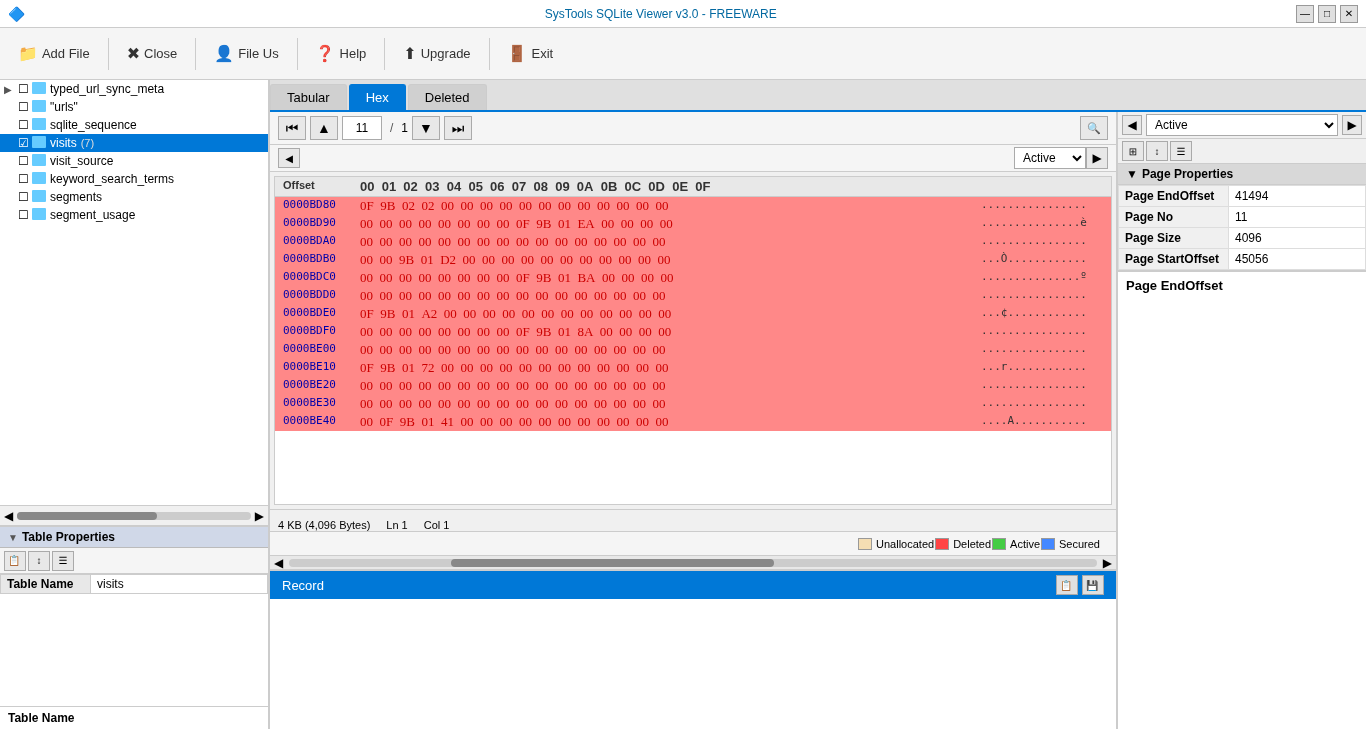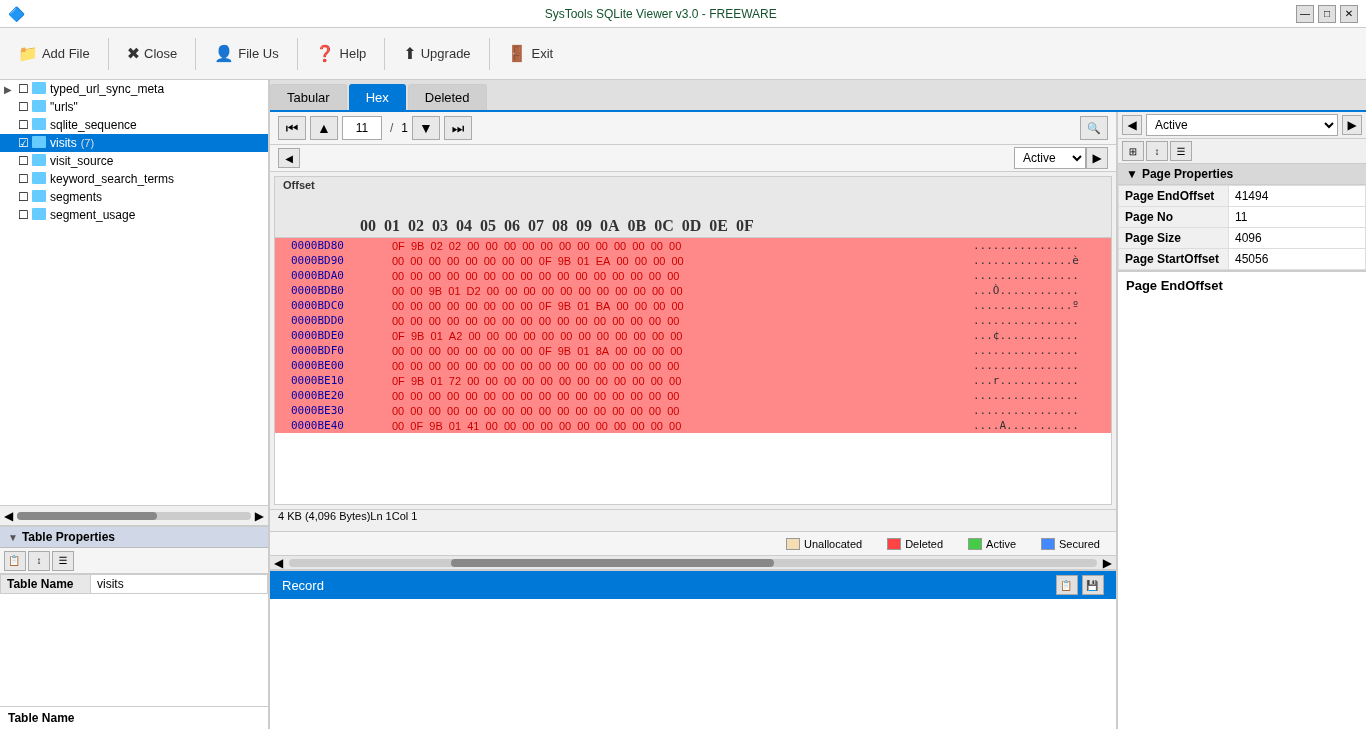--- a/index.html
+++ b/index.html
@@ -8,21 +8,21 @@
     
     .title-bar {
       background: #fff;
       height: 28px;
       display: flex;
       align-items: center;
       justify-content: space-between;
       padding: 0 8px;
       border-bottom: 1px solid #ccc;
     }
-    .title-bar-title { font-size: 12px; color: #14532d; flex: 1; text-align: center; }
+    .title-bar-title { font-size: 12px; color: #0369a1; flex: 1; text-align: center; }
     .title-bar-controls { display: flex; gap: 4px; }
     .title-bar-btn { width: 18px; height: 18px; border: 1px solid #999; background: #e0e0e0; cursor: pointer; font-size: 10px; display: flex; align-items: center; justify-content: center; }
 
     
     .toolbar {
       background: #f5f5f5;
       height: 52px;
       display: flex;
       align-items: center;
       padding: 0 8px;
@@ -268,67 +268,67 @@
       font-weight: bold;
       color: #333;
       flex-shrink: 0;
     }
     .hex-offset-col { width: 85px; padding-left: 8px; }
     .hex-bytes-col { flex: 1; }
     .hex-ascii-col { width: 130px; }
     .hex-body { flex: 1; overflow-y: auto; }
     .hex-row {
       display: flex;
-      align-items: flex-end;
-      padding: 1px 8px;
+      align-items: flex-start;
+      padding: 1px 0;
     }
     .hex-row-offset {
       width: 85px;
       padding-left: 8px;
       color: #00a;
       font-size: 11px;
       font-family: monospace;
       flex-shrink: 0;
     }
     .hex-row-bytes {
       flex: 1;
-      font-family: Liberation Sans, sans-serif;
-      font-size: 11px;
+      font-family: Liberation Serif, serif;
+      font-size: 13px;
       color: #c00;
-      margin-left: 24px;
     }
     .hex-row-ascii {
       width: 130px;
       font-family: monospace;
       font-size: 11px;
       color: #333;
     }
     .hex-row.default-row { background: #f88; }
 
     
     .hex-status {
       height: 22px;
       background: #f0f0f0;
       border-top: 1px solid #ccc;
       display: flex;
-      align-items: flex-start;
+      align-items: flex-end;
       padding: 0 8px;
+      gap: 16px;
       font-size: 11px;
     }
 
     
     .legend-bar {
       height: 24px;
       background: #f5f5f5;
       border-top: 1px solid #ccc;
       display: flex;
       align-items: center;
       justify-content: flex-end;
       padding: 0 16px;
-      gap: 25px;
+      gap: 1px;
       font-size: 11px;
     }
     .legend-item { display: flex; align-items: center; gap: 4px; }
     .legend-swatch { width: 14px; height: 12px; border: 1px solid #999; }
 
     
     .right-props {
       width: 250px;
       min-width: 250px;
       background: #fff;
@@ -610,21 +610,21 @@
               <option>Deleted</option>
               <option>All</option>
             </select>
             <div class="active-nav-btn">▶</div>
           </div>
         </div>
 
         <div class="hex-content-wrapper">
           <div class="hex-header-row">
             <div class="hex-offset-col">Offset</div>
-            <div class="hex-bytes-col" style="font-family:Liberation Serif, serif; font-size:16px;margin-top:38px;">00&nbsp;&nbsp;01&nbsp;&nbsp;02&nbsp;&nbsp;03&nbsp;&nbsp;04&nbsp;&nbsp;05&nbsp;&nbsp;06&nbsp;&nbsp;07&nbsp;&nbsp;08&nbsp;&nbsp;09&nbsp;&nbsp;0A&nbsp;&nbsp;0B&nbsp;&nbsp;0C&nbsp;&nbsp;0D&nbsp;&nbsp;0E&nbsp;&nbsp;0F</div>
+            <div class="hex-bytes-col" style="font-family:Liberation Sans, sans-serif; font-size:13px;">00&nbsp;&nbsp;01&nbsp;&nbsp;02&nbsp;&nbsp;03&nbsp;&nbsp;04&nbsp;&nbsp;05&nbsp;&nbsp;06&nbsp;&nbsp;07&nbsp;&nbsp;08&nbsp;&nbsp;09&nbsp;&nbsp;0A&nbsp;&nbsp;0B&nbsp;&nbsp;0C&nbsp;&nbsp;0D&nbsp;&nbsp;0E&nbsp;&nbsp;0F</div>
             <div class="hex-ascii-col"></div>
           </div>
           <div class="hex-body">
             <div class="hex-row default-row">
               <div class="hex-row-offset">0000BD80</div>
               <div class="hex-row-bytes">0F&nbsp;&nbsp;9B&nbsp;&nbsp;02&nbsp;&nbsp;02&nbsp;&nbsp;00&nbsp;&nbsp;00&nbsp;&nbsp;00&nbsp;&nbsp;00&nbsp;&nbsp;00&nbsp;&nbsp;00&nbsp;&nbsp;00&nbsp;&nbsp;00&nbsp;&nbsp;00&nbsp;&nbsp;00&nbsp;&nbsp;00&nbsp;&nbsp;00</div>
               <div class="hex-row-ascii">................</div>
             </div>
             <div class="hex-row default-row">
               <div class="hex-row-offset">0000BD90</div>

